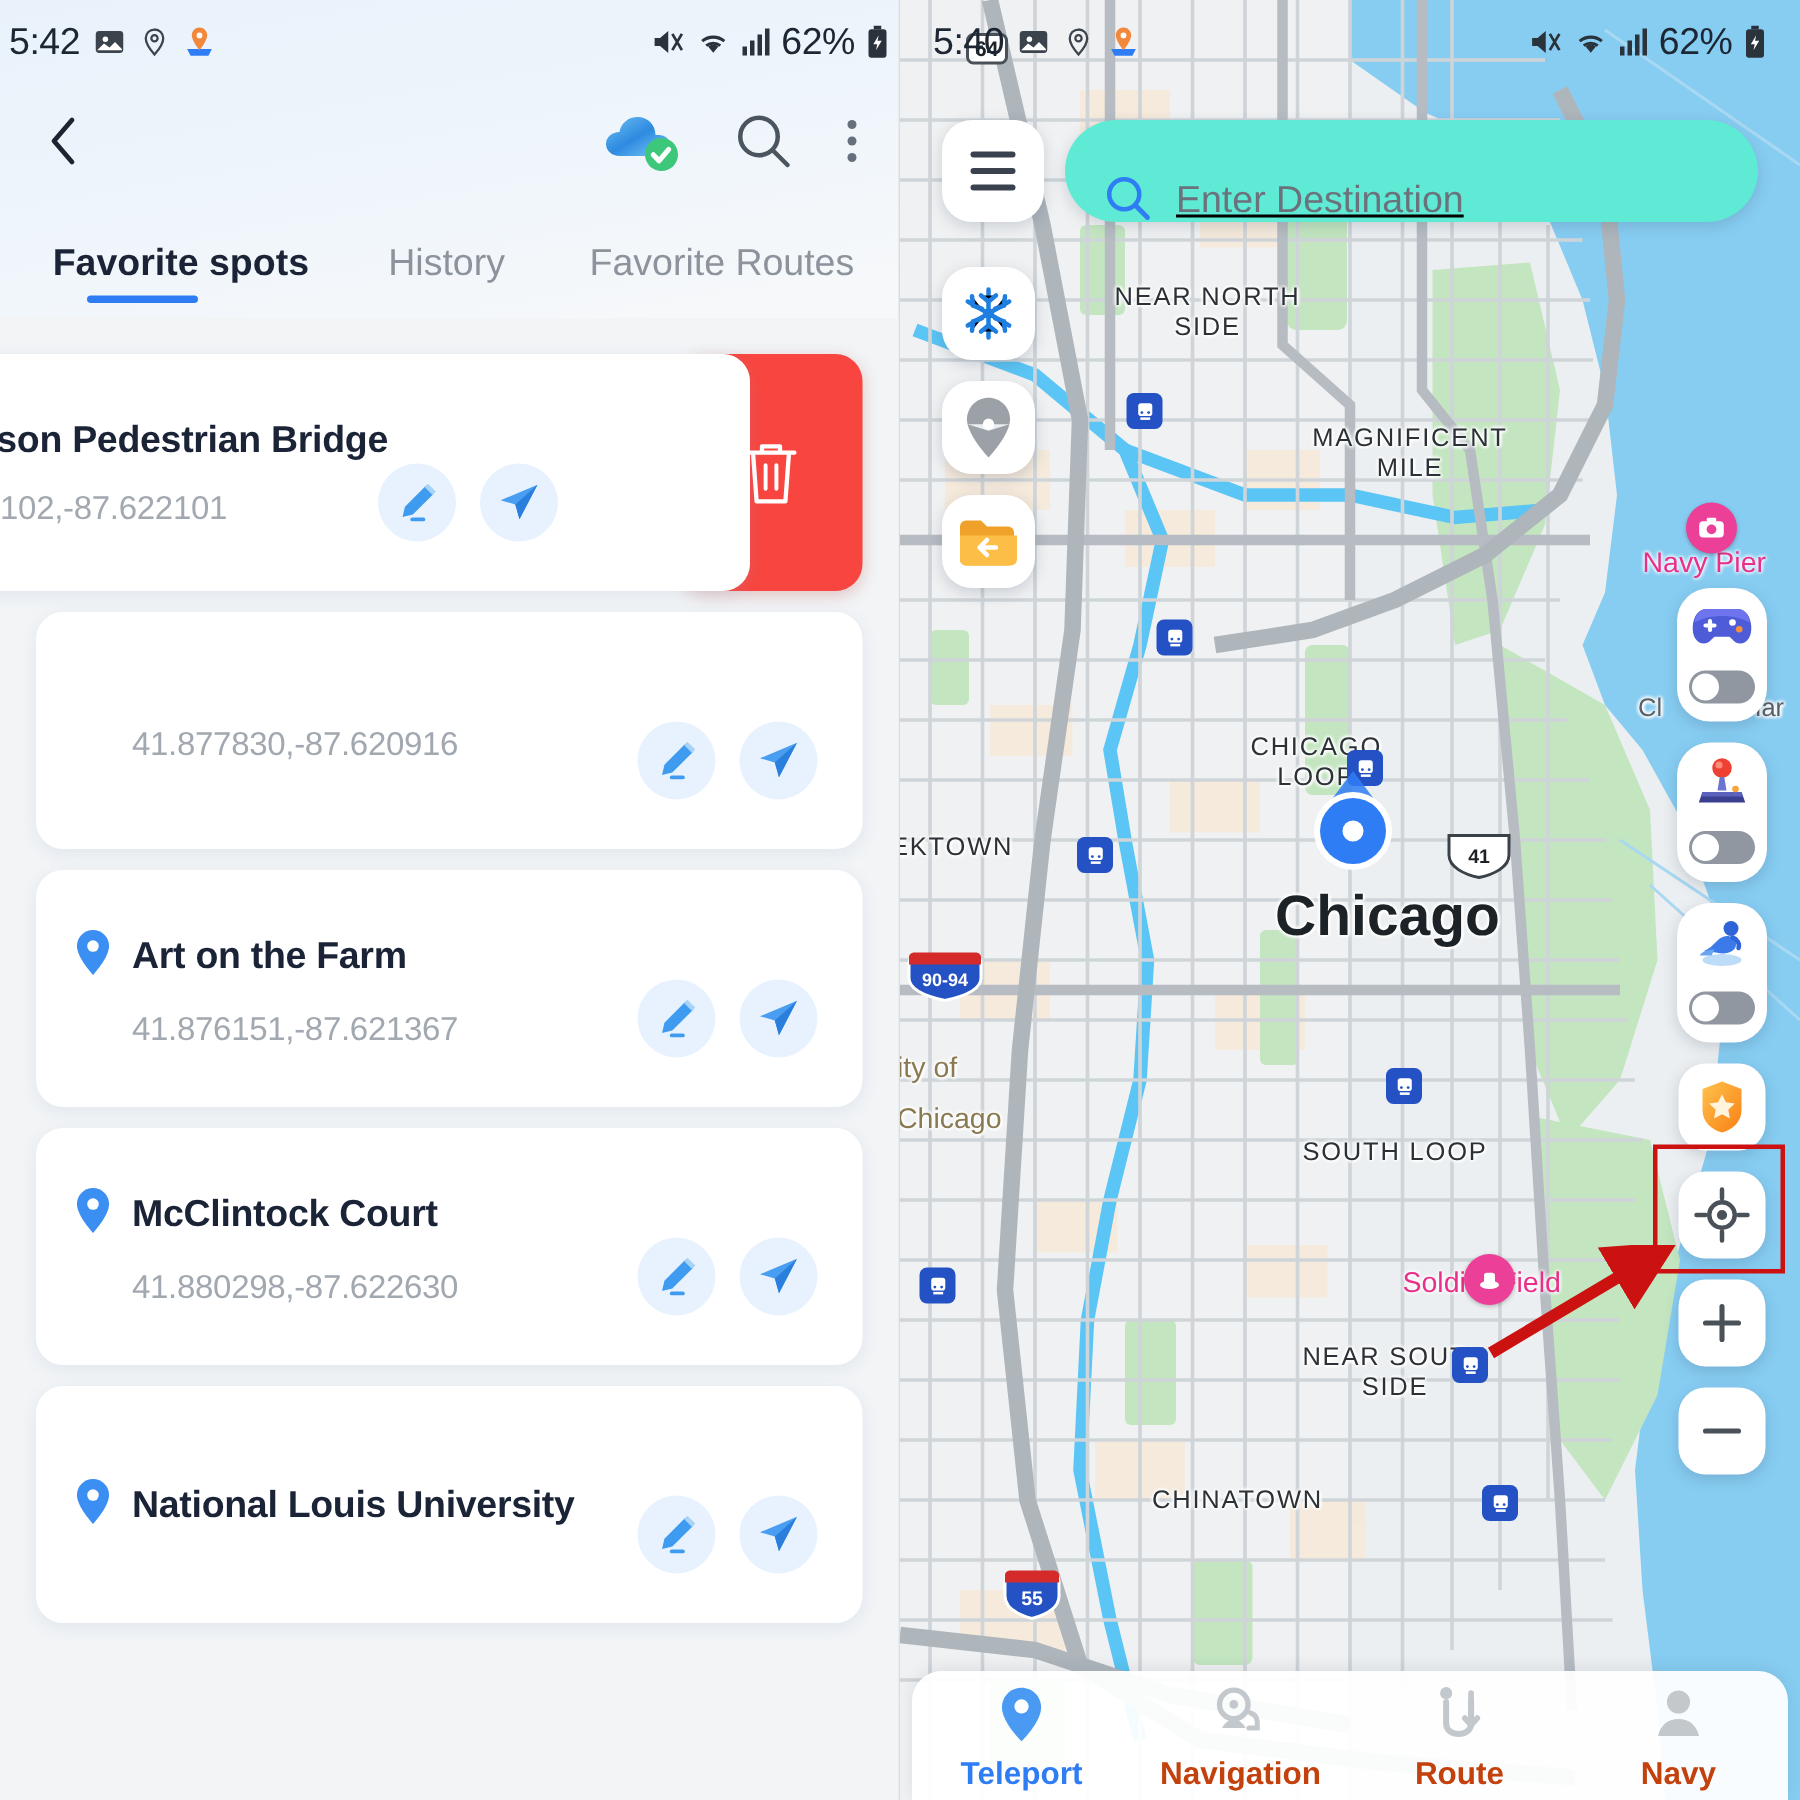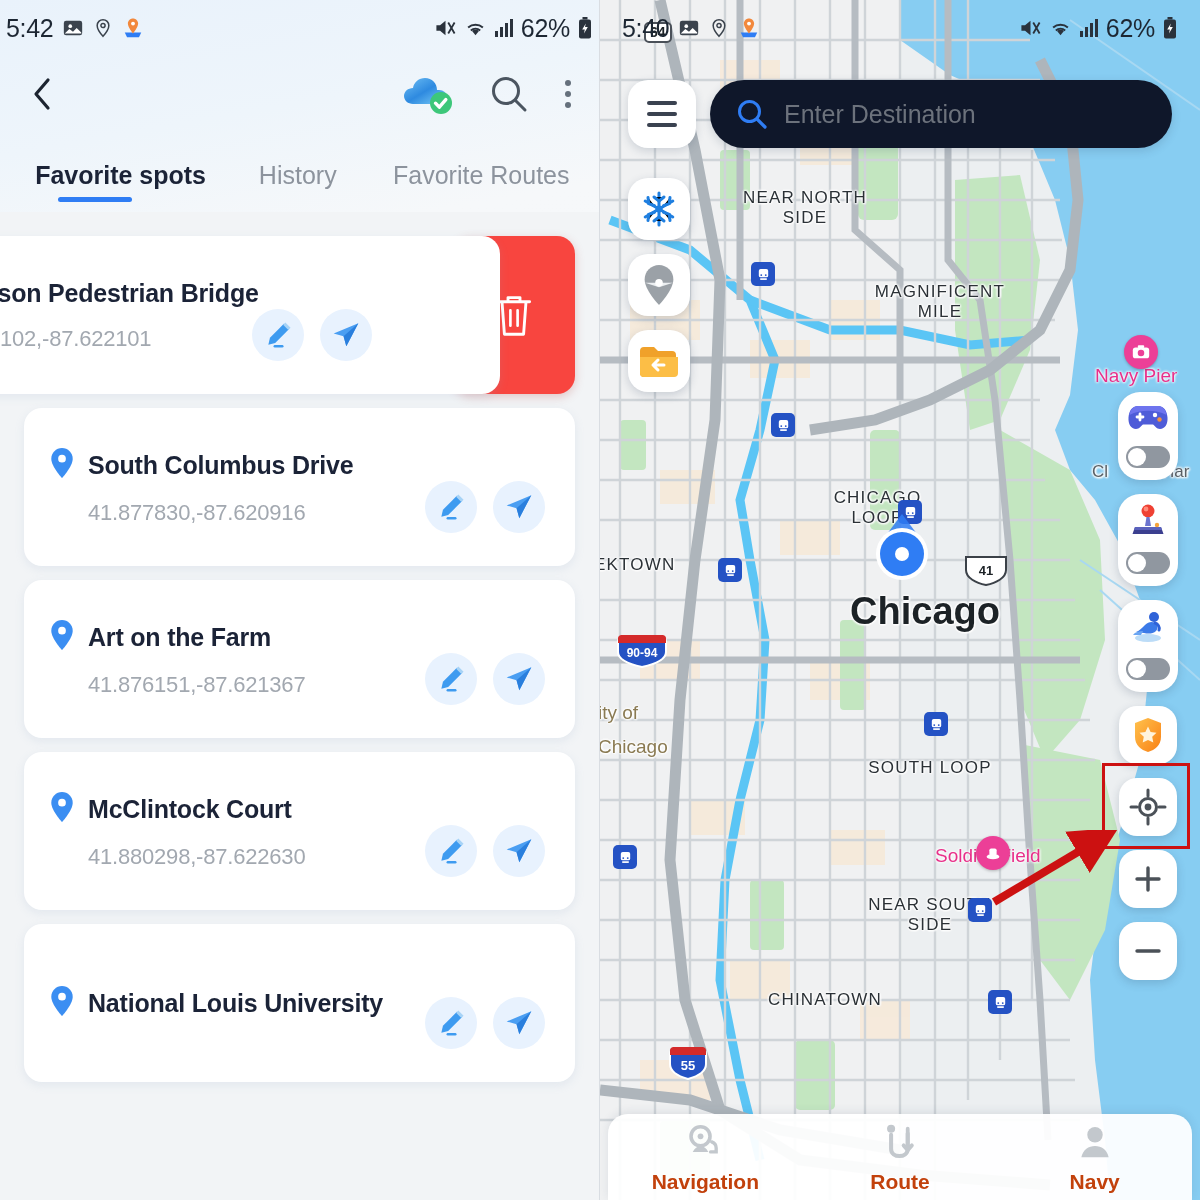--- a/index.html
+++ b/index.html
@@ -136,23 +136,23 @@
     position: absolute; top: 80px; left: 28px; right: 28px;
     display: flex; align-items: center; gap: 14px; z-index: 20;
   }
   .menu-btn {
     width: 68px; height: 68px; background: #fff; border-radius: 20px;
     display: flex; flex-direction: column; align-items: center; justify-content: center;
     gap: 7px; box-shadow: 0 3px 10px rgba(40,60,90,0.18); cursor: pointer; flex: 0 0 auto;
   }
   .menu-btn i { width: 30px; height: 4px; background: #3a4250; border-radius: 2px; display: block; }
   .search-box {
-    flex: 1; height: 68px; background: #0f172a; border-radius: 34px;
-    display: flex; align-items: center; gap: 16px; padding: 0 26px;
-    box-shadow: 0 3px 10px rgba(40,60,90,0.18); cursor: text;
+    flex: 1; height: 68px; background: #5eead4; border-radius: 34px;
+    display: flex; align-items: flex-end; gap: 16px; padding: 0 26px;
+    box-shadow: 0 3px 10px rgba(40,60,90,0.18); cursor: text; text-decoration: underline;
   }
   .search-ph { font-size: 25px; color: #6c727c; }
 
   .left-stack {
     position: absolute; top: 178px; left: 28px; z-index: 20;
     display: flex; flex-direction: column; gap: 14px;
   }
   .sq-btn {
     width: 62px; height: 62px; background: #fff; border-radius: 20px;
     display: flex; align-items: center; justify-content: center;
@@ -344,29 +344,20 @@
               <svg width="30" height="30" viewBox="0 0 28 28">
                   <path d="M25.5 3L2.5 12.6l9.2 2.6 2.6 9.2z" fill="#4a9ef2"></path>
                   <path d="M25.5 3l-11.2 21.4-2.6-9.2z" fill="#2a7fdd"></path>
                 </svg>
             </span>
           </div>
         </div>
       </div>
 
       <div class="card">
-        <div class="card-row1">
-          <span class="pin">
-            <svg width="24" height="30" viewBox="0 0 22 28">
-                <path d="M11 0C5.5 0 1 4.5 1 10c0 7.3 10 18 10 18s10-10.7 10-18c0-5.5-4.5-10-10-10z" fill="#3b8ef2"></path>
-                <circle cx="11" cy="10" r="3.6" fill="#fff"></circle>
-              </svg>
-          </span>
-          <span class="card-title">South Columbus Drive</span>
-        </div>
         <div class="card-coords">41.877830,-87.620916</div>
         <div class="card-actions">
           <span class="act-btn">
             <svg width="30" height="30" viewBox="0 0 28 28">
                 <path d="M19.5 3.6l4.9 4.9-13 13-6.4 1.5 1.5-6.4z" fill="#3e9bf0"></path>
                 <path d="M20.8 2.3l4.9 4.9-2.1 2.1-4.9-4.9z" fill="#a7d3f6"></path>
                 <path d="M11 24.5h7" stroke="#3e9bf0" stroke-width="2.3" stroke-linecap="round"></path>
               </svg>
           </span>
           <span class="act-btn">
@@ -641,21 +632,21 @@
 SIDE</div>
     <div class="map-label" style="left:135px; top:990px; width:180px;">CHINATOWN</div>
     <div class="map-label city" style="left:235px; top:590px; width:180px;">Chicago</div>
     <div class="map-label poi" style="left:495px; top:365px; width:130px; text-align:left;">Navy Pier</div>
     <div class="map-label poi" style="left:335px; top:845px; width:160px; text-align:left;">Soldier Field</div>
     <div class="map-label uni" style="left:-2px; top:702px; width:90px; text-align:left;">ity of</div>
     <div class="map-label uni" style="left:-2px; top:736px; width:100px; text-align:left;">Chicago</div>
     <div class="map-label" style="left:492px; top:462px; width:40px; text-align:left; color:#5a6066; letter-spacing:0;">Cl</div>
     <div class="map-label" style="left:562px; top:462px; width:46px; text-align:left; color:#5a6066; letter-spacing:0;">Har</div>
 
-    <div class="shield-i" style="left:16px; top:634px;">
+    <div class="shield-i" style="left:4px; top:634px;">
       <svg width="52" height="34" viewBox="0 0 52 34">
         <path d="M2 8c0-3 2-5 5-5h38c3 0 5 2 5 5v10c0 7-10 12-24 15C12 30 2 25 2 18z" fill="#2452c4" stroke="#fff" stroke-width="2"></path>
         <path d="M2 9h48V4c0-1.5-1.5-3-3.5-3h-41C3.5 1 2 2.5 2 4z" fill="#d42a2a"></path>
         <text x="26" y="23" font-size="12" font-weight="bold" fill="#fff" text-anchor="middle" font-family="Liberation Sans, sans-serif">90-94</text>
       </svg>
     </div>
     <div class="shield-i" style="left:68px; top:1046px;">
       <svg width="40" height="34" viewBox="0 0 40 34">
         <path d="M2 8c0-3 2-5 5-5h26c3 0 5 2 5 5v10c0 7-7 12-18 15C9 30 2 25 2 18z" fill="#2452c4" stroke="#fff" stroke-width="2"></path>
         <path d="M2 9h36V4c0-1.5-1.5-3-3.5-3H5.5C3.5 1 2 2.5 2 4z" fill="#d42a2a"></path>
@@ -887,20 +878,29 @@
     <svg class="red-arrow" width="130" height="80" viewBox="0 0 130 80">
       <defs>
           <marker id="ah" markerWidth="6" markerHeight="6" refX="3" refY="3" orient="auto">
         <path d="M0 0 L6 3 L0 6 z" fill="#cc1111"></path>
           </marker>
         </defs>
       <path d="M4 72 L108 10" stroke="#cc1111" stroke-width="8" fill="none" marker-end="url(#ah)"></path>
     </svg>
 
     <div class="bottom-nav">
+      <div class="nav-item active">
+        <span>
+          <svg width="34" height="38" viewBox="0 0 28 32">
+              <path d="M14 1C7.9 1 3 5.9 3 12c0 8.2 11 19 11 19s11-10.8 11-19c0-6.1-4.9-11-11-11z" fill="#4a9af3"></path>
+              <circle cx="14" cy="11.5" r="4" fill="#fff"></circle>
+            </svg>
+        </span>
+        <span class="nav-label">Teleport</span>
+      </div>
       <div class="nav-item">
         <span>
           <svg width="38" height="38" viewBox="0 0 34 32">
             <circle cx="13" cy="10" r="8.5" stroke="#c3c8cd" stroke-width="3.2" fill="none"></circle>
             <circle cx="13" cy="10" r="2.6" fill="#c3c8cd"></circle>
             <path d="M6 24c2-3.5 4.4-5 7-5s5 1.5 7 5z" fill="#c3c8cd"></path>
             <path d="M23 15c2.4 1 4 3 4 5.5V24h-5" fill="none" stroke="#c3c8cd" stroke-width="3" stroke-linecap="round"></path>
           </svg>
         </span>
         <span class="nav-label">Navigation</span>

